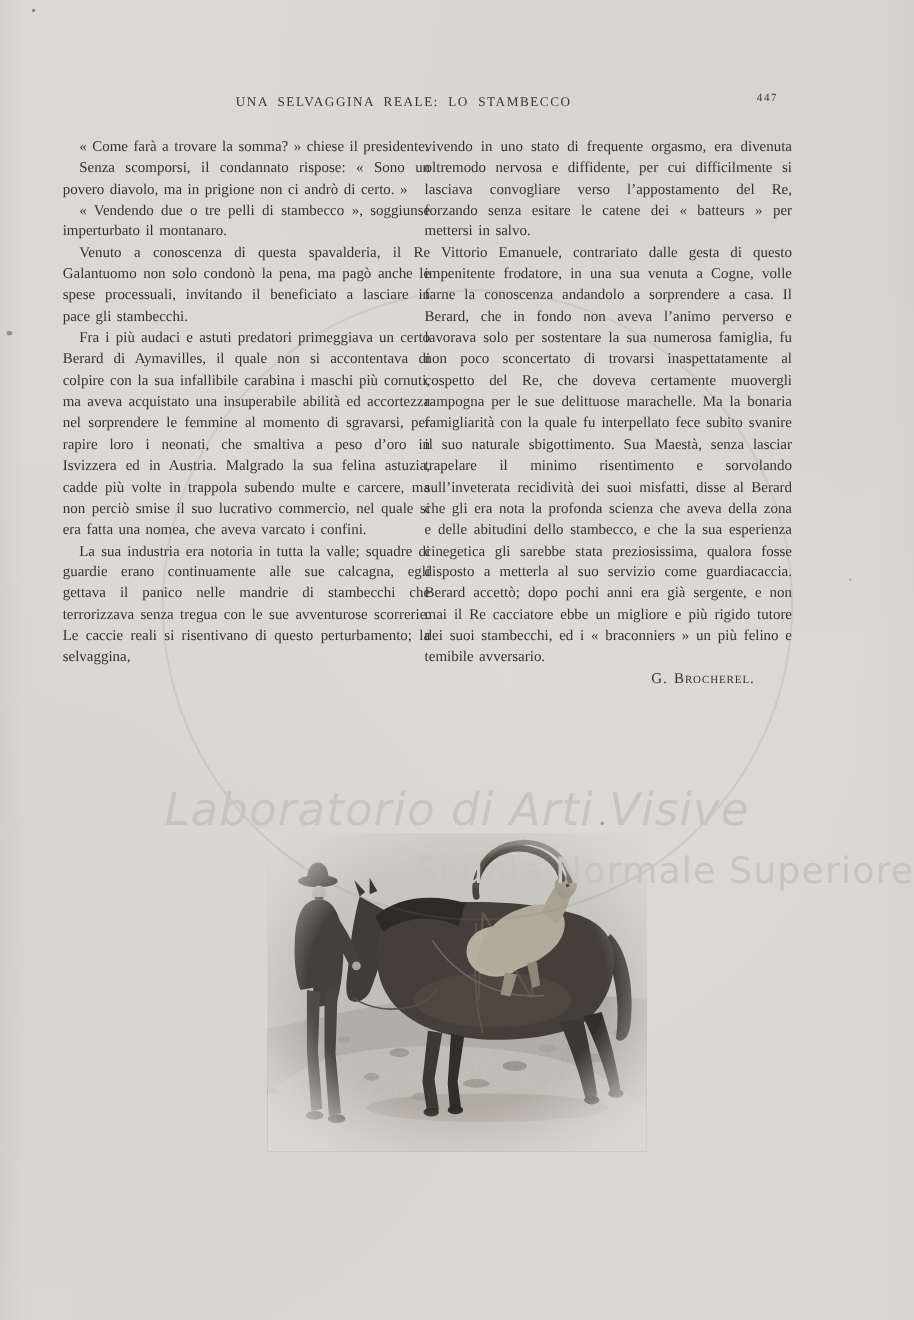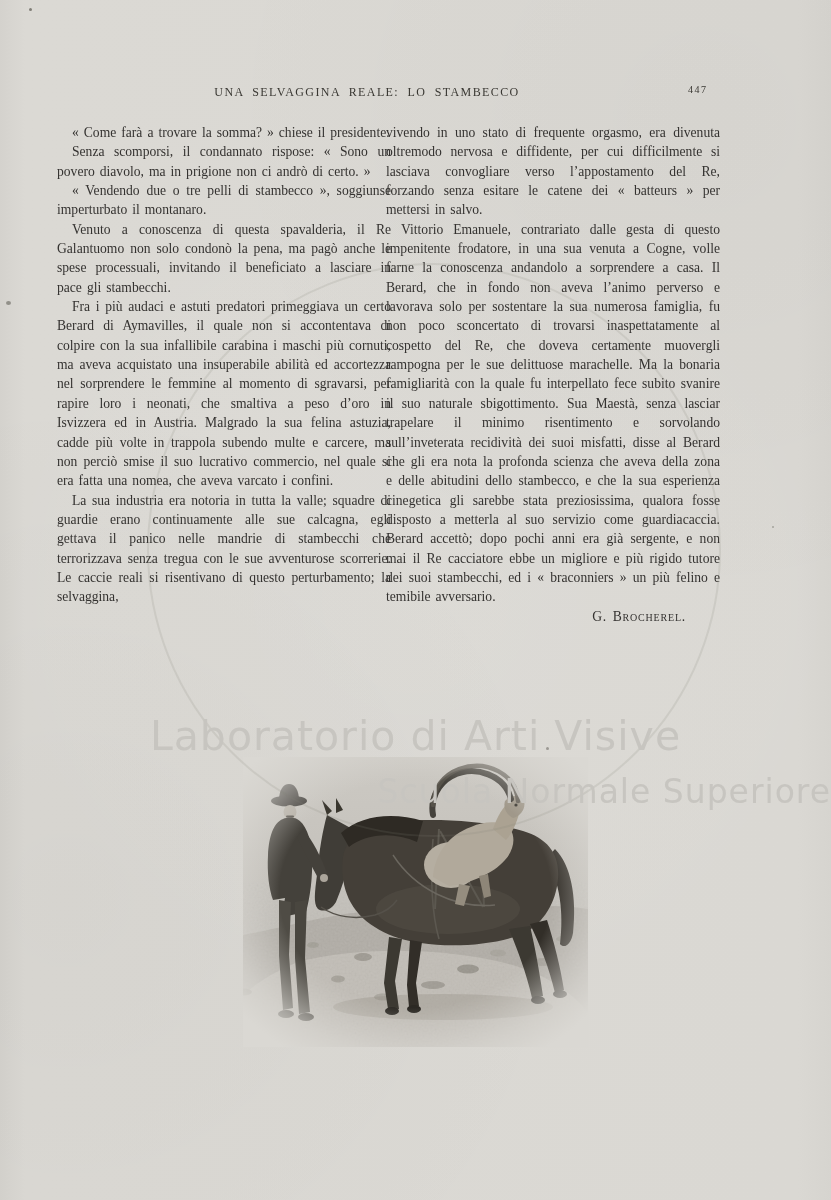--- a/index.html
+++ b/index.html
@@ -44,21 +44,21 @@
     text-align:right;padding-right:34px;text-indent:0;
     font-variant:small-caps;letter-spacing:0.8px;
   }
   
   .wm{
     position:absolute;left:0;width:831px;text-align:center;
     font-family:"DejaVu Sans","Liberation Sans",sans-serif;
     color:#c7c5c0;z-index:5;pointer-events:none;
     white-space:nowrap;
   }
-  .wm1{top:712px;font-size:41px;letter-spacing:1px;}
+  .wm1{top:712px;font-size:41px;letter-spacing:1px;font-style:italic;}
   .wm2{top:772px;font-size:33px;letter-spacing:1px;text-align:right;}
   .wm-circle{
     position:absolute;left:147px;top:263px;width:570px;height:570px;
     border:2px solid rgba(130,128,120,0.16);border-radius:50%;
     z-index:4;pointer-events:none;
   }
   
   .photo{
     position:absolute;left:243px;top:757px;width:345px;height:290px;z-index:3;
   }

